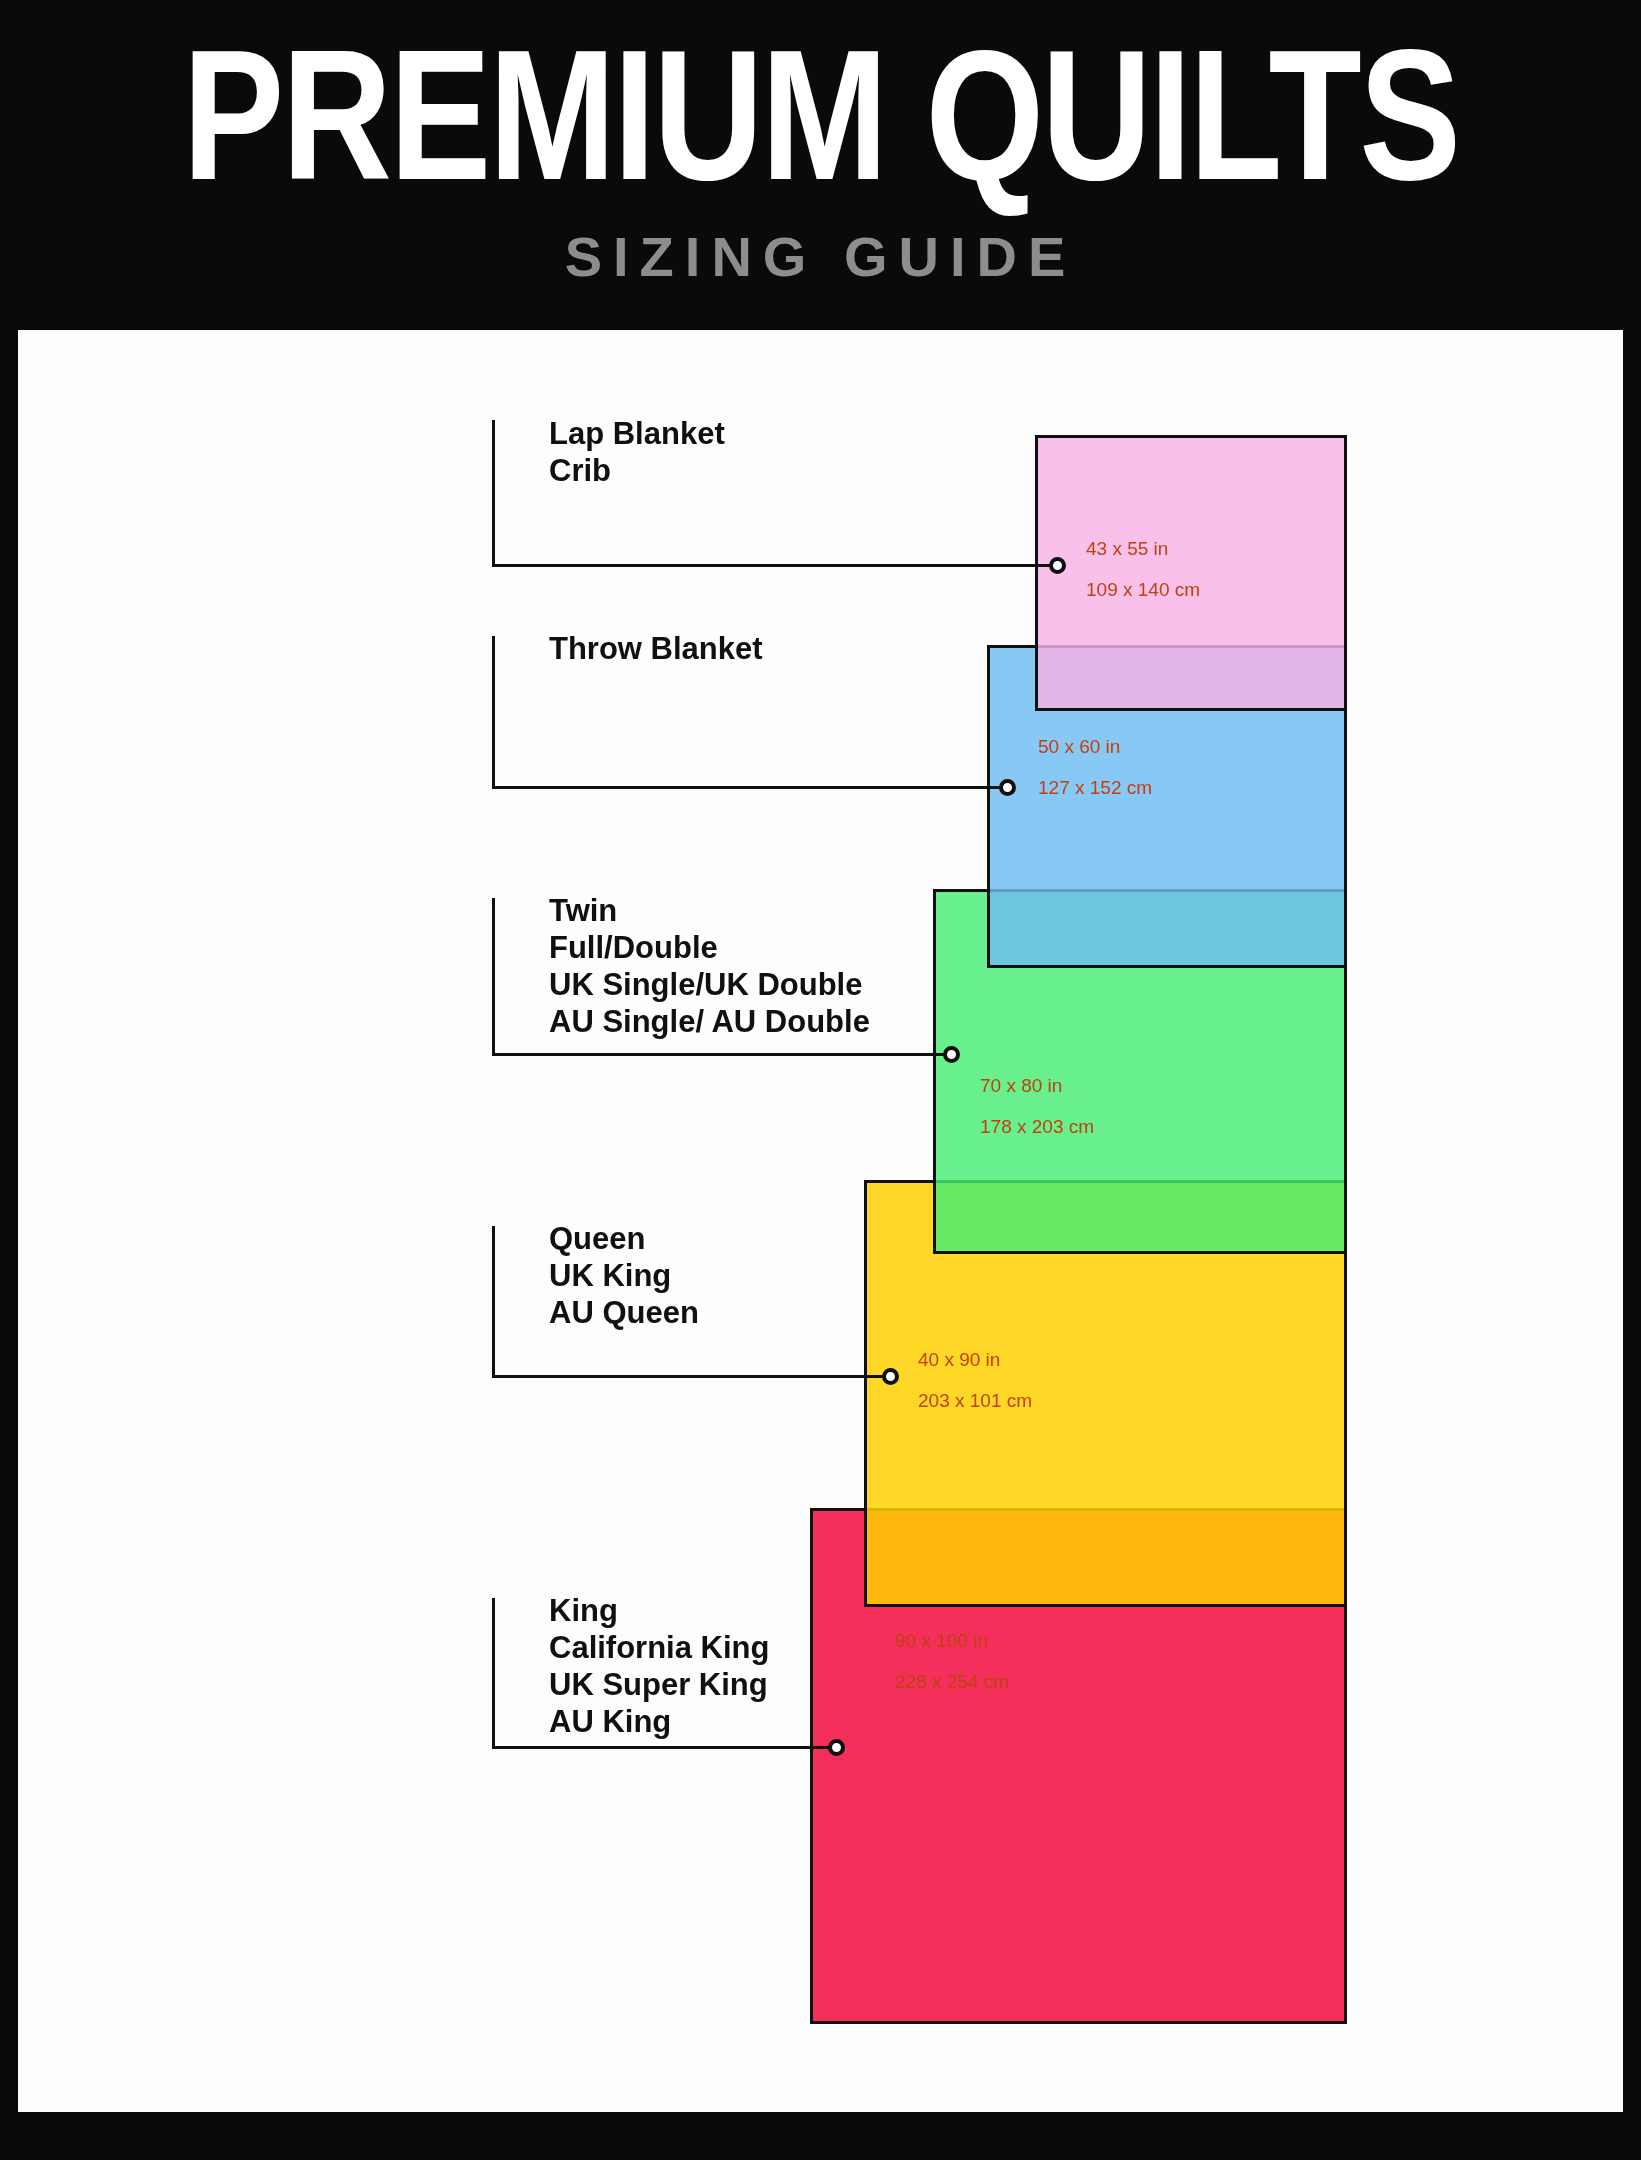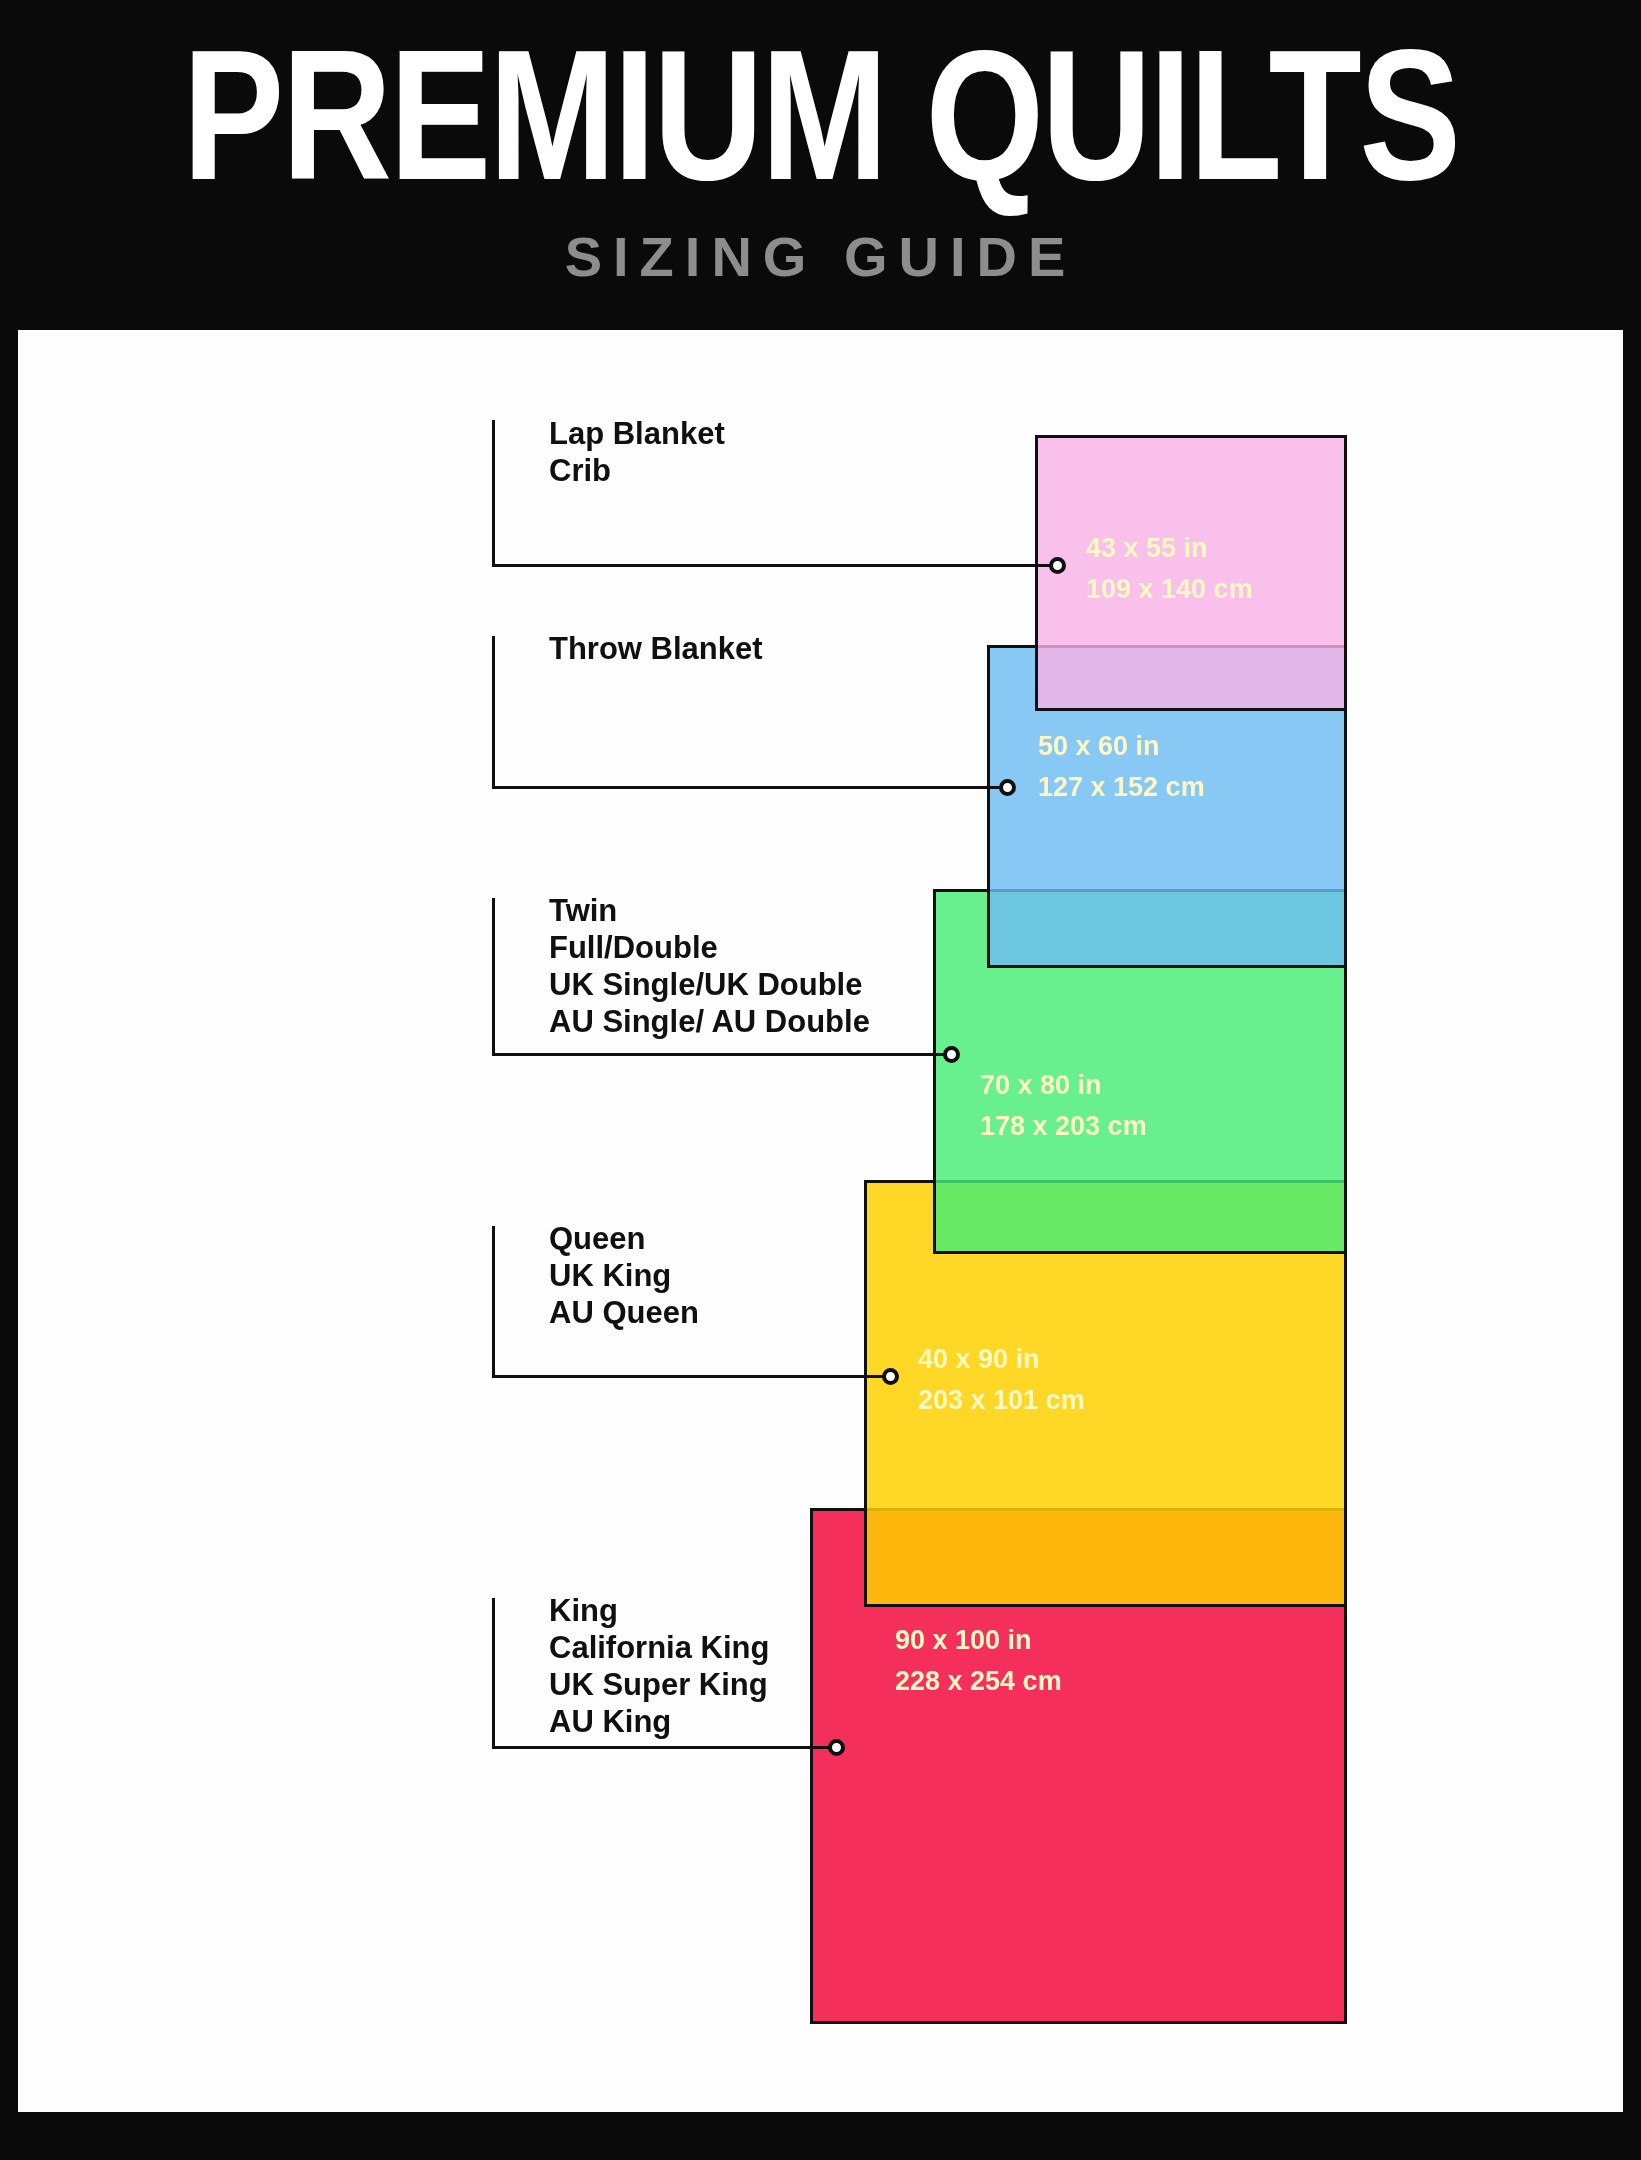--- a/index.html
+++ b/index.html
@@ -98,24 +98,24 @@
     z-index: 21;
   }
   .g1-dot { left: 1049px; top: 557px; }
   .g2-dot { left: 999px;  top: 779px; }
   .g3-dot { left: 943px;  top: 1046px; }
   .g4-dot { left: 882px;  top: 1368px; }
   .g5-dot { left: 828px;  top: 1739px; }
 
   .dims {
     position: absolute;
-    font-size: 27px;
+    font-size: 19px;
     line-height: 41px;
-    font-weight: bold;
-    color: #fef9c3;
+    font-weight: normal;
+    color: #c2410c;
     z-index: 20;
     white-space: nowrap;
   }
   .g1-dims { left: 1086px; top: 528px; }
   .g2-dims { left: 1038px; top: 726px; }
   .g3-dims { left: 980px;  top: 1065px; }
   .g4-dims { left: 918px;  top: 1339px; }
   .g5-dims { left: 864px;  top: 1620px; margin-left: 31px; }
 </style>
 </head>

